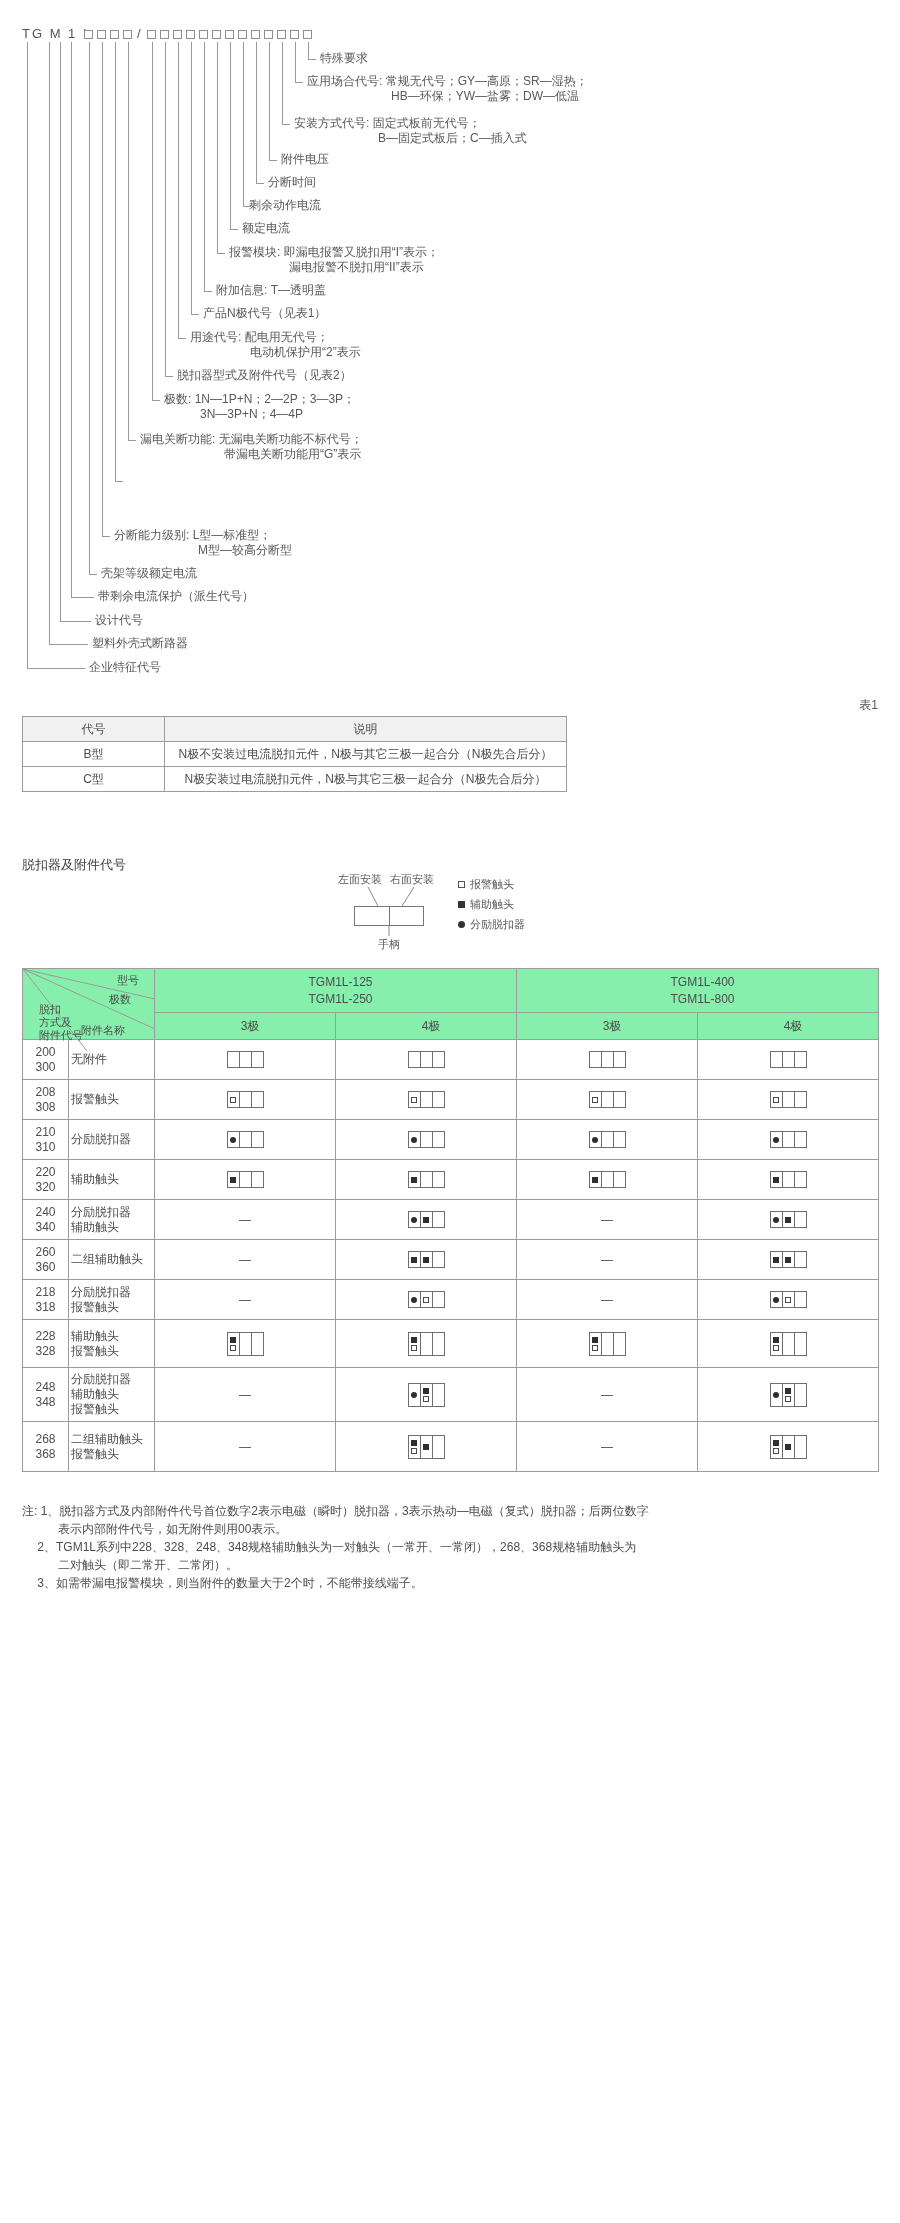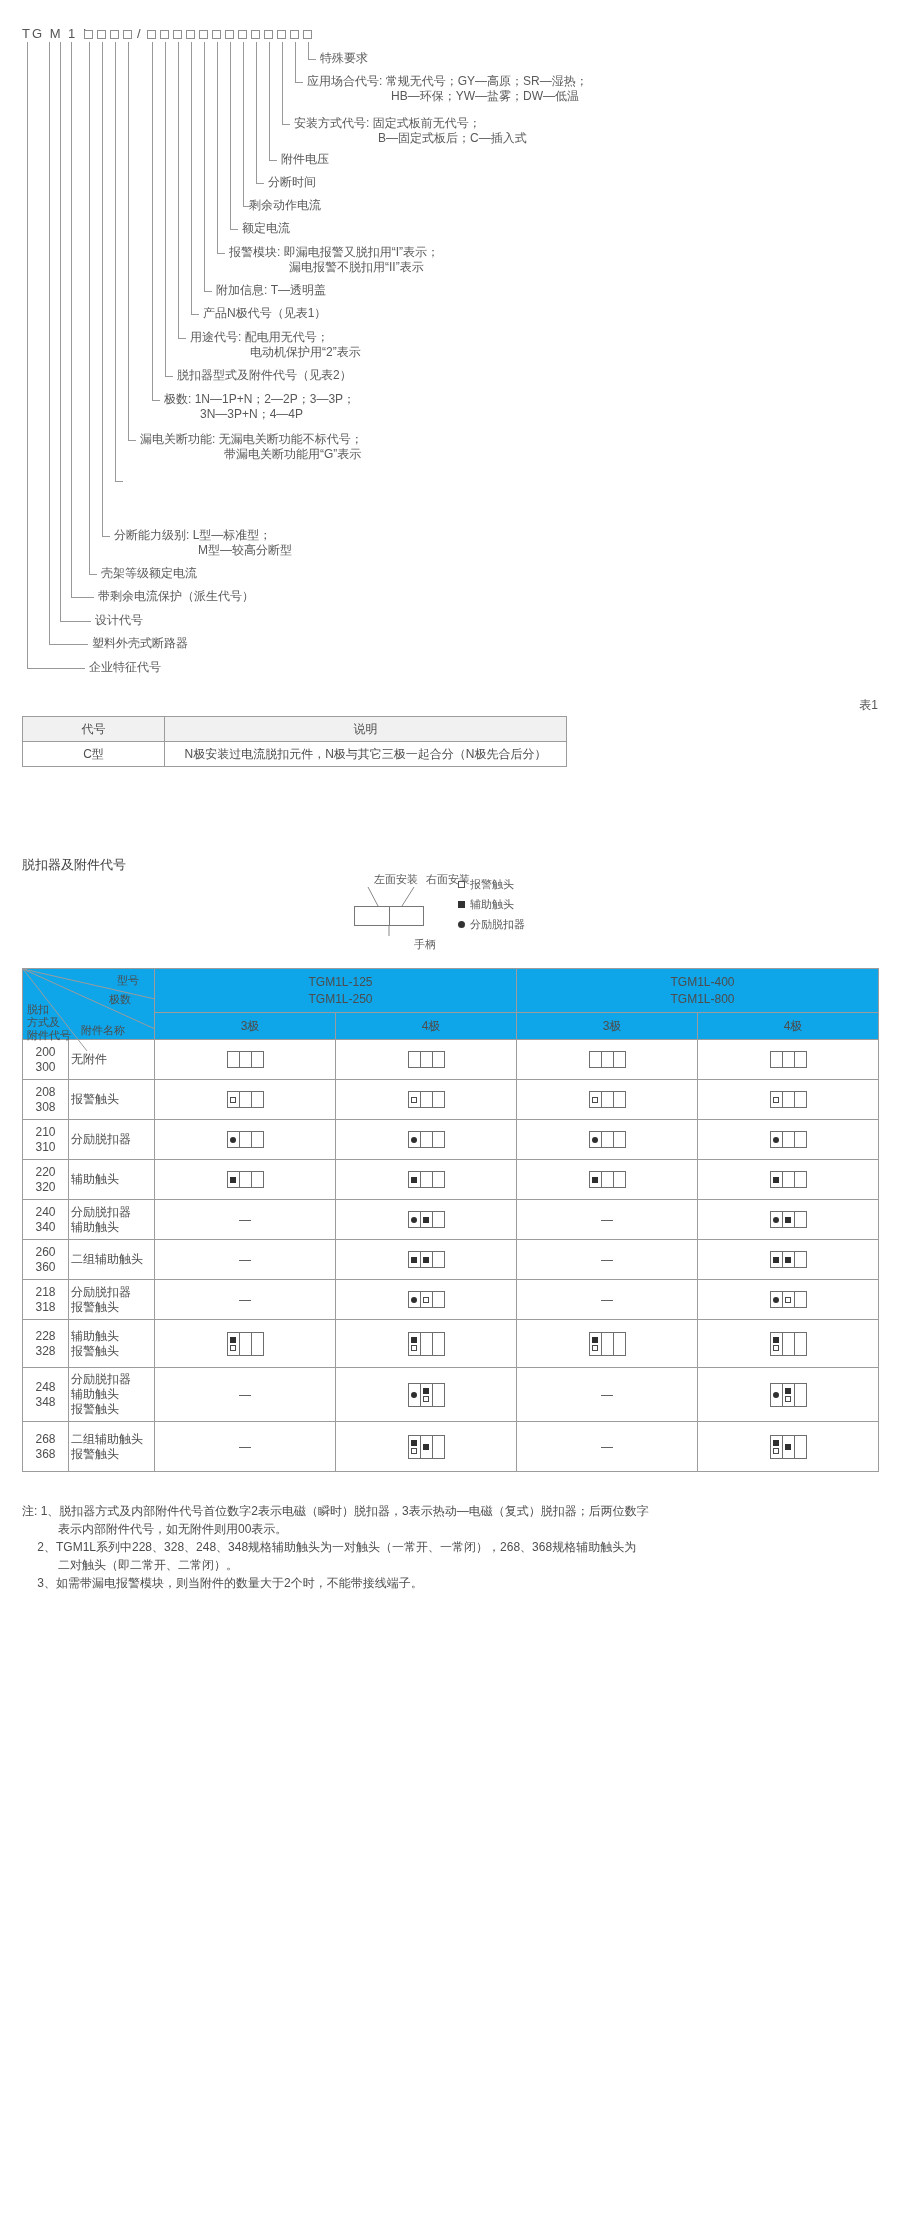--- a/index.html
+++ b/index.html
@@ -18,36 +18,36 @@
   .tbl-caption { position:absolute; left:22px; width:856px; text-align:right; font-size:12px; color:#555; }
   .sec-title { position:absolute; left:22px; font-size:13px; font-weight:normal; color:#3f3f3f; }
 
   
   .t1 { position:absolute; left:22px; top:716px; width:545px; border-collapse:collapse; table-layout:fixed; }
   .t1 th, .t1 td { border:1px solid #9c9c9c; font-size:12px; font-weight:normal; text-align:center; height:25px; padding:2px 4px; color:#4d4d4d; }
   .t1 th { background:#f1f1f1; }
 
   
   .acc-diagram { position:absolute; left:338px; top:872px; width:310px; height:84px; }
-  .acc-label { position:absolute; font-size:11px; color:#595959; white-space:pre;margin-left:36px; }
+  .acc-label { position:absolute; font-size:11px; color:#595959; white-space:pre; }
   .acc-box { position:absolute; left:16px; top:34px; width:70px; height:20px; border:1px solid #777; background:#fff; }
   .acc-divider { position:absolute; left:51px; top:34px; height:20px; border-left:1px solid #777; }
   .acc-svg { position:absolute; left:0; top:0; }
   .legend { position:absolute; left:120px; top:2px; }
   .legend-row { display:flex; align-items:center; gap:5px; height:20px; }
   .leg-sym { display:inline-block; width:7px; height:7px; }
   .leg-open { border:1px solid #555; background:#fff; }
   .leg-filled { background:#333; }
   .leg-dot { background:#333; border-radius:50%; }
   .legend-row span.txt { font-size:11px; color:#595959; }
 
   
   .t2 { position:absolute; left:22px; top:968px; width:856px; border-collapse:collapse; table-layout:fixed; }
   .t2 th, .t2 td { border:1px solid #9c9c9c; font-size:12px; font-weight:normal; padding:2px; color:#4d4d4d; }
-  .t2 thead th { background:#0ea5e9; text-align:center;padding-left:12px; }
+  .t2 thead th { background:#86efac; text-align:center;padding-left:12px; }
   .model-group { height:44px; white-space:pre-line; line-height:17px; }
   .pole-h { height:27px; }
   .corner-cell { position:relative; padding:0; background:#f1f1f1; }
   .corner-cell .c-lab { position:absolute; font-size:11px; color:#4d4d4d; white-space:pre; line-height:13px; text-align:left; }
   .code-cell { text-align:center; white-space:pre-line; line-height:15px; }
   .name-cell { text-align:left; padding-left:7px; white-space:pre-line; line-height:15px; font-size:11px; }
   .sym-cell { text-align:center; vertical-align:middle; }
   .dash-cell { color:#666; font-size:13px; }
   .sym-box { display:inline-flex; vertical-align:middle; }
   .sym-comp { width:13px; height:17px; border:1px solid #6e6e6e; margin-left:-1px; display:inline-flex; flex-direction:column; align-items:center; justify-content:center; gap:2px; background:#fff; }
@@ -150,20 +150,24 @@
         <col>
       </colgroup>
     <thead>
       <tr>
         <th>代号</th>
         <th>说明</th>
       </tr>
     </thead>
     <tbody>
       <tr>
+        <td>B型</td>
+        <td>N极不安装过电流脱扣元件，N极与其它三极一起合分（N极先合后分）</td>
+      </tr>
+      <tr>
         <td>C型</td>
         <td>N极安装过电流脱扣元件，N极与其它三极一起合分（N极先合后分）</td>
       </tr>
     </tbody>
   </table>
 
   <div class="sec-title" style="top:856px">脱扣器及附件代号</div>
 
   <div class="acc-diagram">
     <div class="acc-label" style="left:0; top:0">左面安装</div>
@@ -206,21 +210,21 @@
       <tr>
         <th class="corner-cell" rowspan="2" colspan="2">
           <svg width="132" height="82" style="position:absolute;left:0;top:0">
             <line x1="0" y1="0" x2="132" y2="30" stroke="#9c9c9c" stroke-width="1"></line>
             <line x1="0" y1="0" x2="132" y2="60" stroke="#9c9c9c" stroke-width="1"></line>
             <line x1="0" y1="0" x2="64" y2="82" stroke="#9c9c9c" stroke-width="1"></line>
           </svg>
           <span class="c-lab" style="left:94px; top:5px">型号</span>
           <span class="c-lab" style="left:86px; top:24px">极数</span>
           <span class="c-lab" style="left:58px; top:55px">附件名称</span>
-          <span class="c-lab" style="left:4px;  top:34px">脱扣
+          <span class="c-lab" style="left:16px;  top:34px">脱扣
 方式及
 附件代号</span>
         </th>
         <th class="model-group" colspan="2">TGM1L-125
 TGM1L-250</th>
         <th class="model-group" colspan="2">TGM1L-400
 TGM1L-800</th>
       </tr>
       <tr>
         <th class="pole-h">3极</th>

